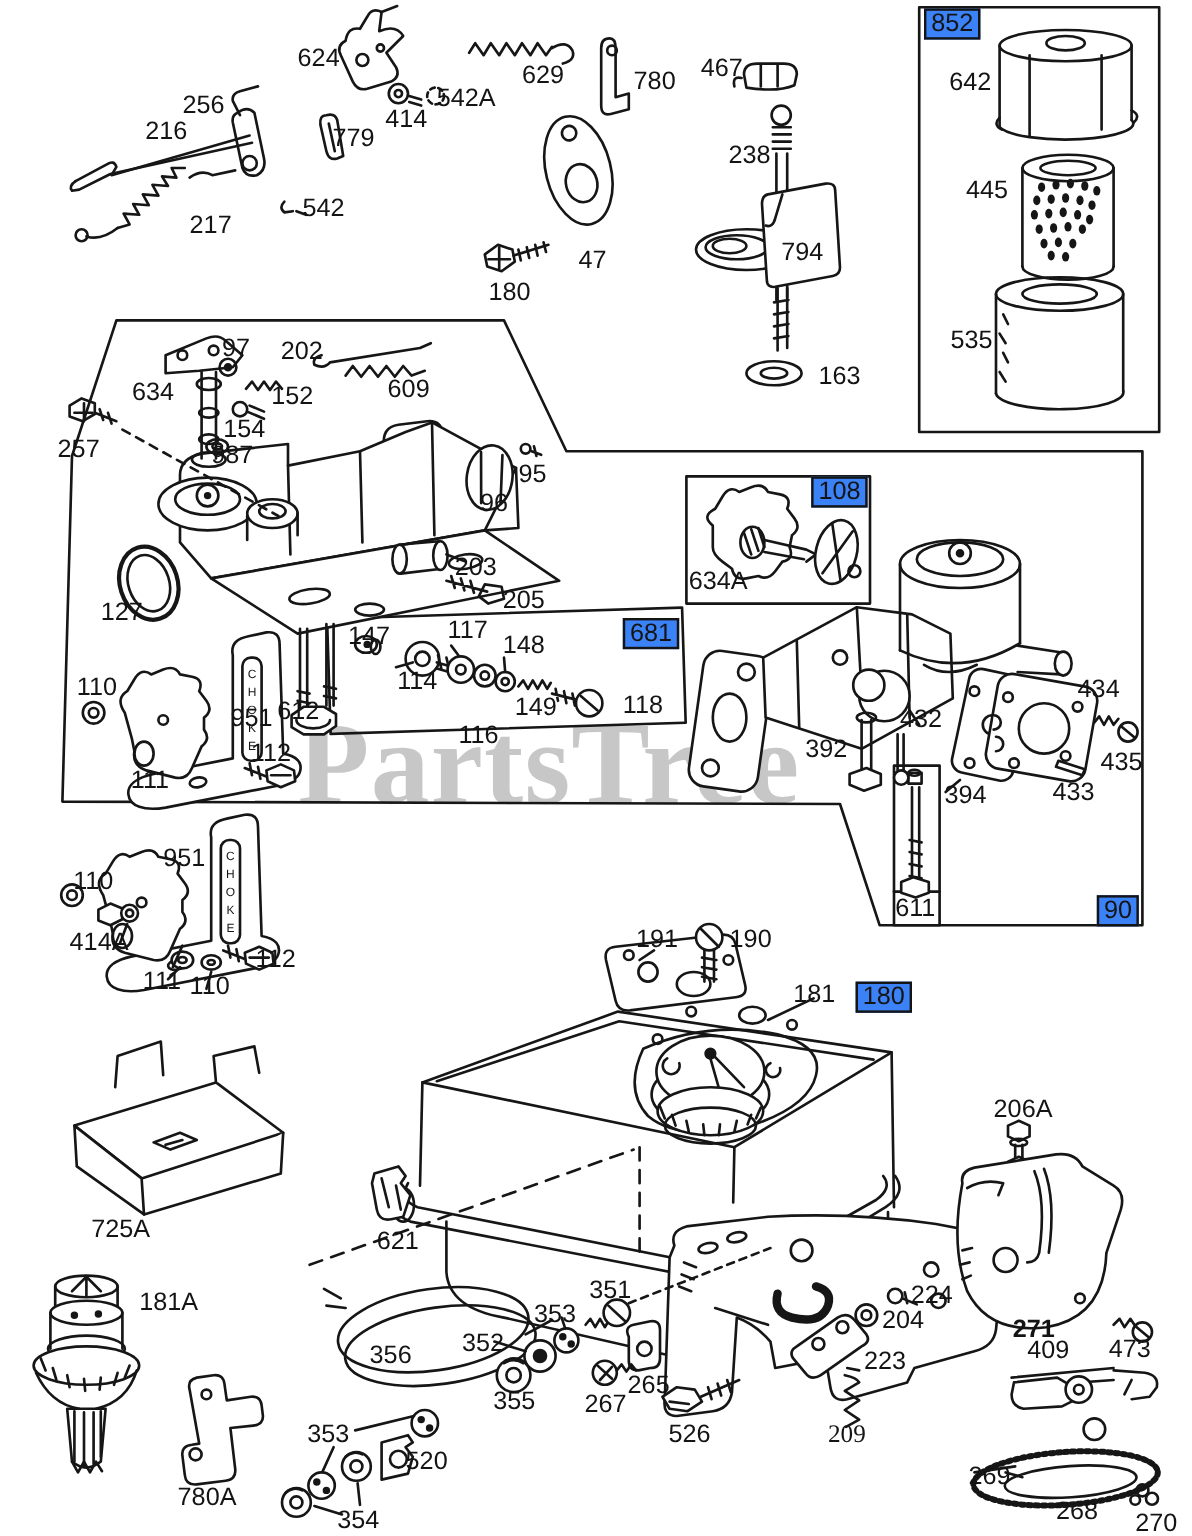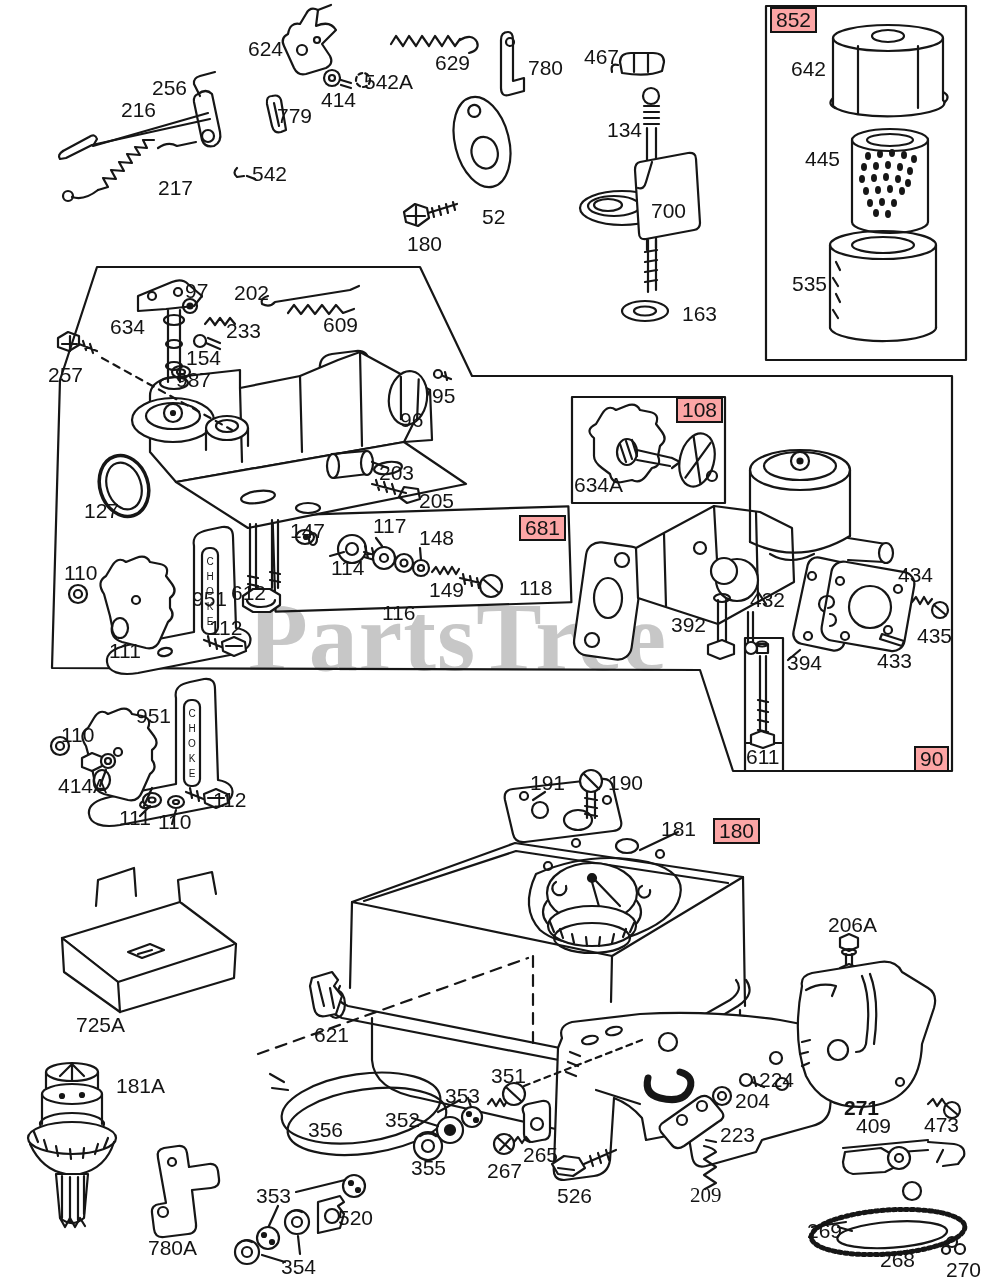--- a/index.html
+++ b/index.html
@@ -4,21 +4,21 @@
 <style>
   html,body{margin:0;padding:0;background:#fff;}
   #canvas{position:relative;width:993px;height:1280px;background:#fff;overflow:hidden;
           font-family:"Liberation Sans",sans-serif;}
   #watermark{position:absolute;left:248px;top:581px;font-family:"Liberation Serif",serif;
              font-weight:bold;font-size:98px;color:#c7c7c7;letter-spacing:1px;z-index:1;
              user-select:none;}
   #art{position:absolute;left:0;top:0;z-index:2;}
   #labels{position:absolute;left:0;top:0;width:993px;height:1280px;z-index:3;pointer-events:none;}
   .plabel{position:absolute;font-size:21px;line-height:1.05;color:#141414;white-space:nowrap;}
-  .plabel.boxed{border:2px solid #141414;padding:0 4px;background:#fca5a5;}
+  .plabel.boxed{border:2px solid #141414;padding:0 4px;background:#3b82f6;}
 </style>
 </head>
 <body>
 
 <div id="canvas">
 
   <div id="watermark">PartsTree</div>
 
   <svg id="art" width="993" height="1280" viewBox="0 0 993 1280">
     <g stroke="#161616" stroke-width="2.2" fill="none" stroke-linecap="round" stroke-linejoin="round">
@@ -479,34 +479,34 @@
       <span class="plabel" style="left: 248px; top: 38px;">624</span>
       <span class="plabel" style="left: 152px; top: 77px;">256</span>
       <span class="plabel" style="left: 121px; top: 99px;">216</span>
       <span class="plabel" style="left: 158px; top: 177px;">217</span>
       <span class="plabel" style="left: 277px; top: 105px;">779</span>
       <span class="plabel" style="left: 321px; top: 89px;">414</span>
       <span class="plabel" style="left: 364px; top: 71px;">542A</span>
       <span class="plabel" style="left: 252px; top: 163px;">542</span>
       <span class="plabel" style="left: 435px; top: 52px;">629</span>
       <span class="plabel" style="left: 407px; top: 233px;">180</span>
-      <span class="plabel" style="left: 482px; top: 206px;">52</span>
+      <span class="plabel" style="left: 482px; top: 206px;">47</span>
       <span class="plabel" style="left: 528px; top: 57px;">780</span>
       <span class="plabel" style="left: 584px; top: 46px;">467</span>
-      <span class="plabel" style="left: 607px; top: 119px;">134</span>
-      <span class="plabel" style="left: 651px; top: 200px;">700</span>
+      <span class="plabel" style="left: 607px; top: 119px;">238</span>
+      <span class="plabel" style="left: 651px; top: 200px;">794</span>
       <span class="plabel" style="left: 682px; top: 303px;">163</span>
       <span class="plabel boxed" style="left: 770px; top: 7px;">852</span>
       <span class="plabel" style="left: 791px; top: 58px;">642</span>
       <span class="plabel" style="left: 805px; top: 148px;">445</span>
       <span class="plabel" style="left: 792px; top: 273px;">535</span>
       <span class="plabel" style="left: 185px; top: 280px;">97</span>
       <span class="plabel" style="left: 234px; top: 282px;">202</span>
       <span class="plabel" style="left: 110px; top: 316px;">634</span>
-      <span class="plabel" style="left: 226px; top: 320px;">233</span>
+      <span class="plabel" style="left: 226px; top: 320px;">152</span>
       <span class="plabel" style="left: 323px; top: 314px;">609</span>
       <span class="plabel" style="left: 186px; top: 347px;">154</span>
       <span class="plabel" style="left: 48px; top: 364px;">257</span>
       <span class="plabel" style="left: 176px; top: 369px;">987</span>
       <span class="plabel" style="left: 432px; top: 385px;">95</span>
       <span class="plabel" style="left: 400px; top: 409px;">96</span>
       <span class="plabel" style="left: 379px; top: 462px;">203</span>
       <span class="plabel" style="left: 419px; top: 490px;">205</span>
       <span class="plabel" style="left: 84px; top: 500px;">127</span>
       <span class="plabel" style="left: 64px; top: 562px;">110</span>

